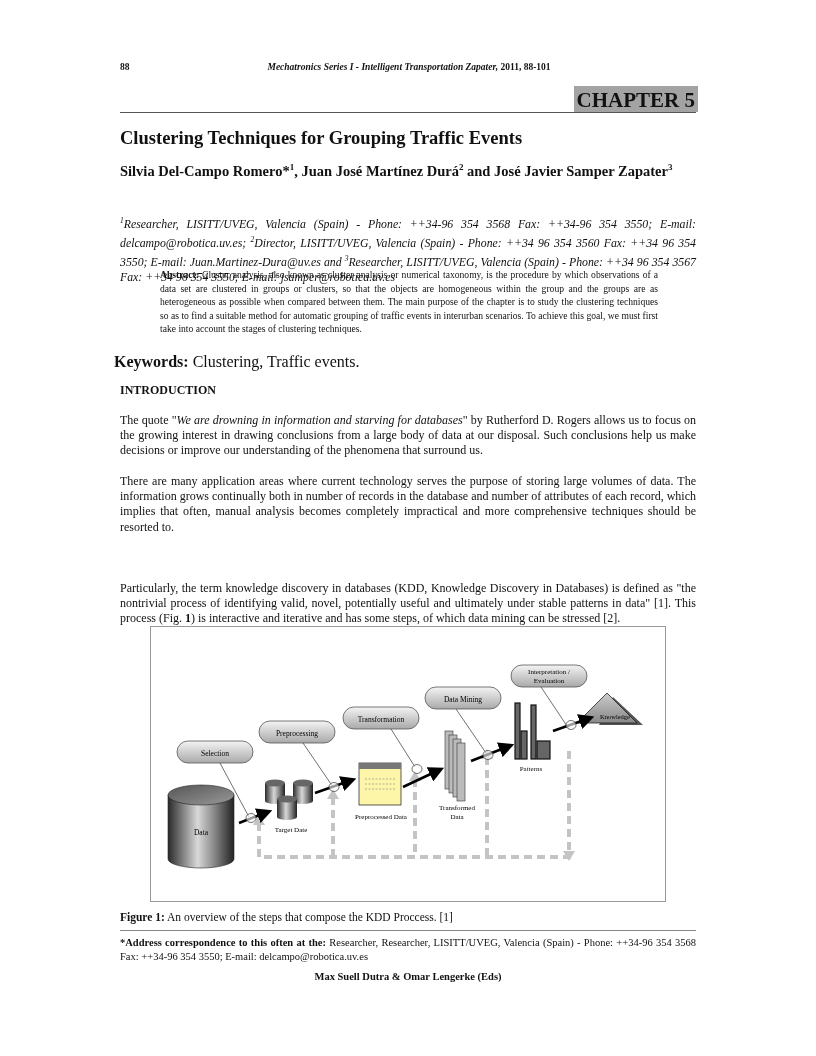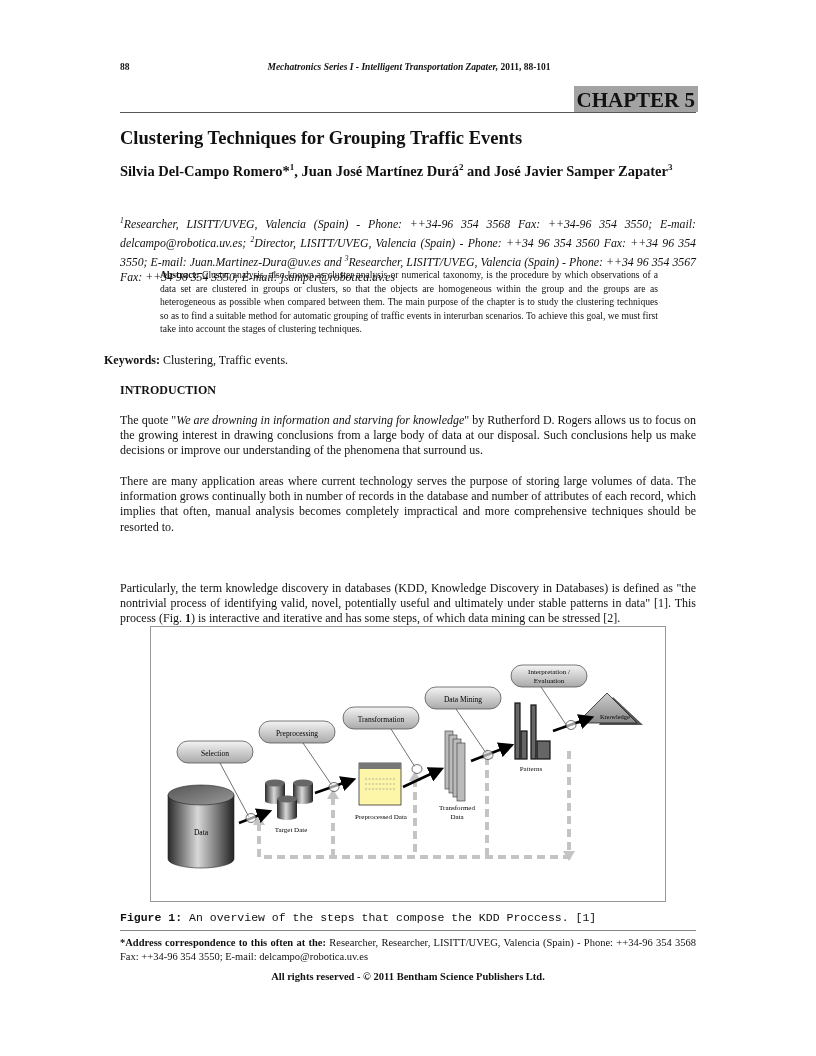--- a/index.html
+++ b/index.html
@@ -10,26 +10,26 @@
   .running-head .journal { position:absolute; left:0; width:578px; text-align:center; font-style:italic; }
   .running-head .journal .plain { font-style:normal; }
   .chapter { top:86px; right:118px; background:#a3a3a3; font-size:21px; font-weight:bold; padding:2px 3px 0 3px; line-height:24px; }
   .rule-top { top:112px; left:120px; width:576px; height:0; border-top:1.3px solid #555; }
   .title { top:128px; left:120px; font-size:18.5px; font-weight:bold; }
   .authors { top:162px; left:120px; font-size:14.5px; font-weight:bold; white-space:nowrap; }
   .authors sup { font-size:9px; }
   .affil { top:193px; left:120px; width:576px; font-size:11.8px; font-style:italic; line-height:15.2px; text-align:justify;margin-top:20px; }
   .affil sup { font-size:7.5px; }
   .abstract { top:268px; left:160px; width:498px; font-size:9.6px; line-height:13.6px; text-align:justify; }
-  .keywords { top:353px; left:104px; font-size:12px; }
+  .keywords { top:353px; left:114px; font-size:16px; }
   .intro-h { top:383px; left:120px; font-size:12px; font-weight:bold; }
   .para { left:120px; width:576px; font-size:12px; line-height:15.2px; text-align:justify; }
   .p1 { top:413px; } .p2 { top:474px; } .p3 { top:581px; }
   .figbox { top:626px; left:150px; width:516px; height:276px; border:1.2px solid #999; box-sizing:border-box; }
-  .caption { top:911px; left:120px; font-size:11.5px;font-family:Liberation Mono, monospace; }
+  .caption { top:911px; left:120px; font-size:11.5px; }
   .rule-foot { top:930px; left:120px; width:576px; border-top:1.3px solid #888; }
   .footnote { top:936px; left:120px; width:576px; font-size:10.5px; line-height:13.5px; text-align:justify; }
   .footer { top:970px; left:120px; width:576px; text-align:center; font-size:10.5px; font-weight:bold; line-height:13.5px; }
   .pill text, .lbl { font-family:"Liberation Serif", serif; }
 </style>
 </head>
 <body>
 
 <div class="abs running-head">
   <span class="pg">88</span>
@@ -53,21 +53,21 @@
   <b>Abstract:</b><span>  Cluster analysis, also known as cluster analysis or numerical taxonomy, is the procedure by which observations of a data set are clustered in groups or clusters, so that the objects are homogeneous within the group and the groups are as heterogeneous as possible when compared between them. The main purpose of the chapter is to study the clustering techniques so as to find a suitable method for automatic grouping of traffic events in interurban scenarios. To achieve this goal, we must first take into account the stages of clustering techniques.</span>
 </div>
 
 <div class="abs keywords">
   <b>Keywords:</b><span> Clustering, Traffic events.</span>
 </div>
 
 <div class="abs intro-h">INTRODUCTION</div>
 
 <div class="abs para p1">
-  <span>The quote "</span><i>We are drowning in information and starving for knowledge</i><span>" by Rutherford D. Rogers allows us to focus on the growing interest in drawing conclusions from a large body of data at our disposal. Such conclusions help us make decisions or improve our understanding of the phenomena that surround us.</span>
+  <span>The quote "</span><i>We are drowning in information and starving for databases</i><span>" by Rutherford D. Rogers allows us to focus on the growing interest in drawing conclusions from a large body of data at our disposal. Such conclusions help us make decisions or improve our understanding of the phenomena that surround us.</span>
 </div>
 <div class="abs para p2">There are many application areas where current technology serves the purpose of storing large volumes of data. The information grows continually both in number of records in the database and number of attributes of each record, which implies that often, manual analysis becomes completely impractical and more comprehensive techniques should be resorted to.</div>
 <div class="abs para p3">
   <span>Particularly, the term knowledge discovery in databases (KDD, Knowledge Discovery in Databases) is defined as "the nontrivial process of identifying valid, novel, potentially useful and ultimately under stable patterns in data" [1]. This process (Fig. </span><b>1</b><span>) is interactive and iterative and has some steps, of which data mining can be stressed [2].</span>
 </div>
 
 <div class="abs figbox">
   <svg width="514" height="274" viewBox="0 0 514 274" style="display:block">
     <defs>
       <linearGradient id="pillg" x1="0" y1="0" x2="0" y2="1">
@@ -211,14 +211,14 @@
 <div class="abs caption">
   <b>Figure 1:</b><span> An overview of the steps that compose the KDD Proccess. [1]</span>
 </div>
 
 <div class="abs rule-foot"></div>
 <div class="abs footnote">
   <b>*Address correspondence to this often at the:</b><span> Researcher, Researcher, LISITT/UVEG, Valencia (Spain) - Phone: ++34-96 354 3568 Fax: ++34-96 354 3550; E-mail: delcampo@robotica.uv.es</span>
 </div>
 
 <div class="abs footer">
-  <div>All rights reserved - © 2011 Bentham Science Publishers Ltd.</div>
+  <div>Max Suell Dutra &amp; Omar Lengerke (Eds)</div>
 </div>
 
 </body></html>

